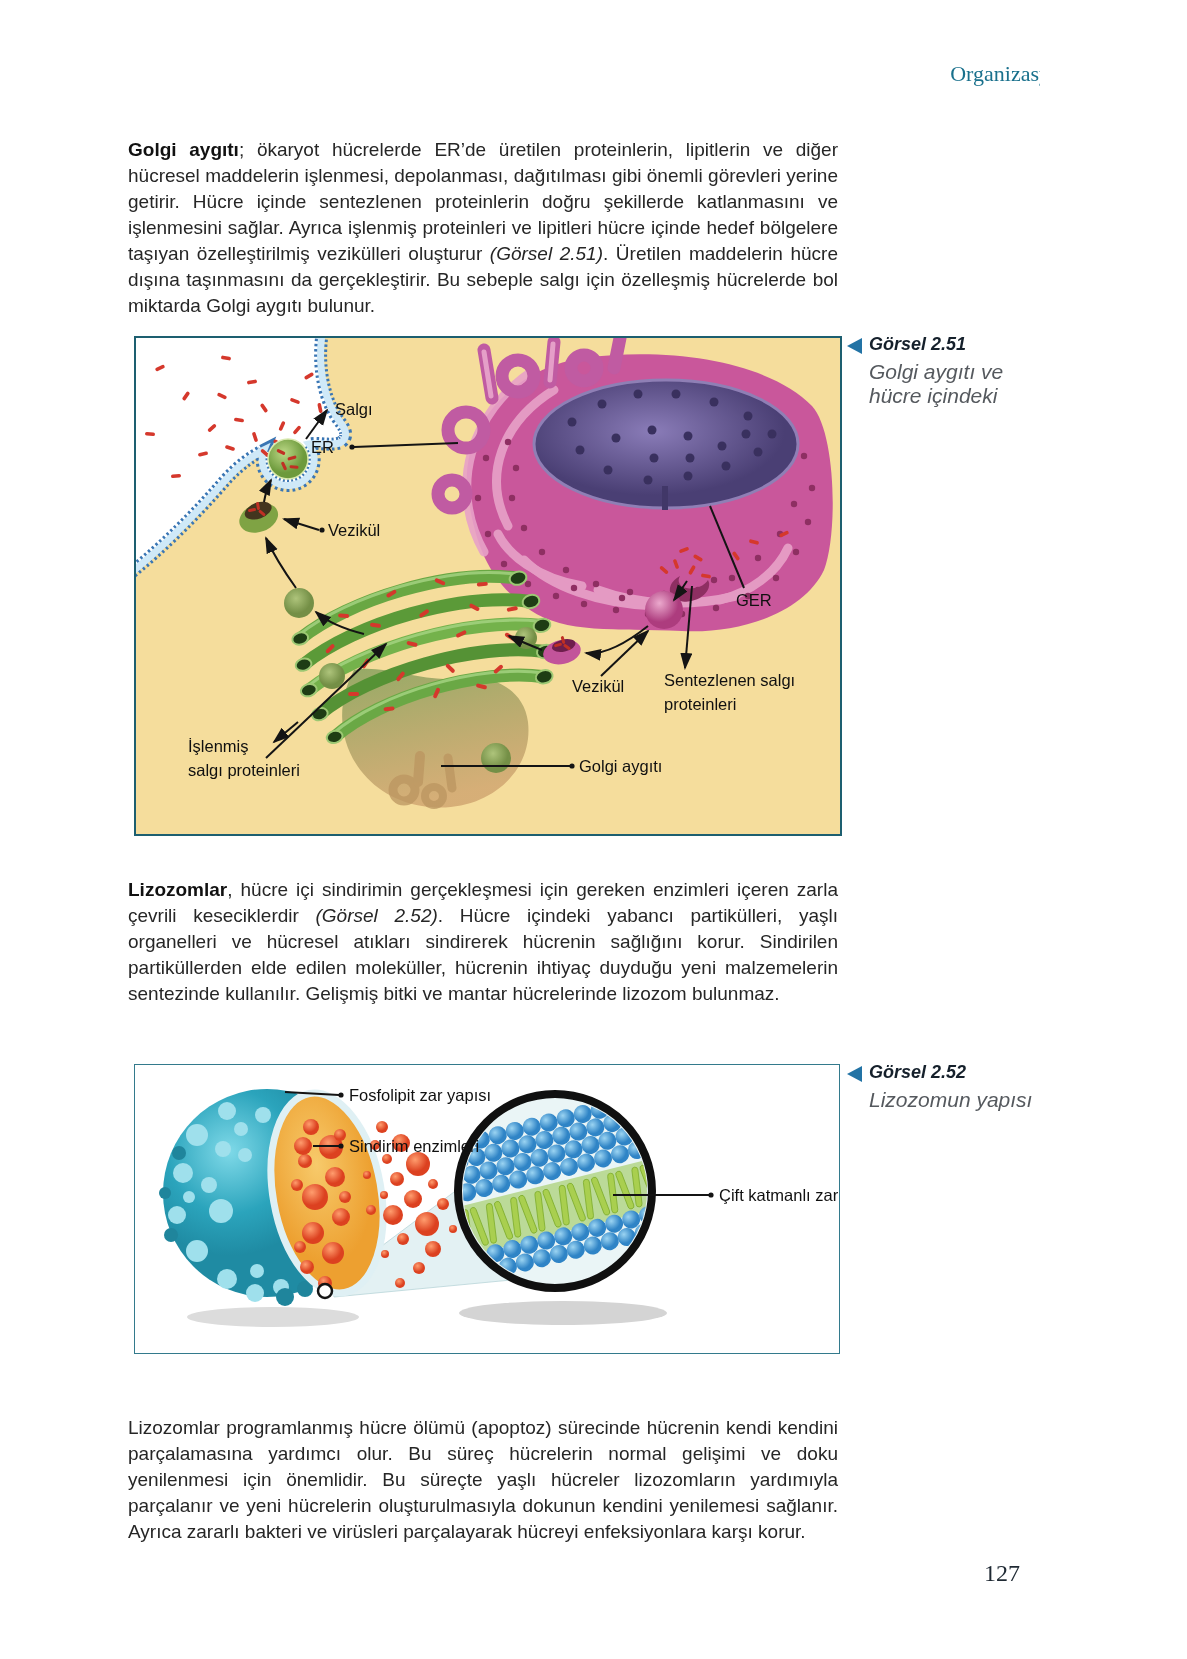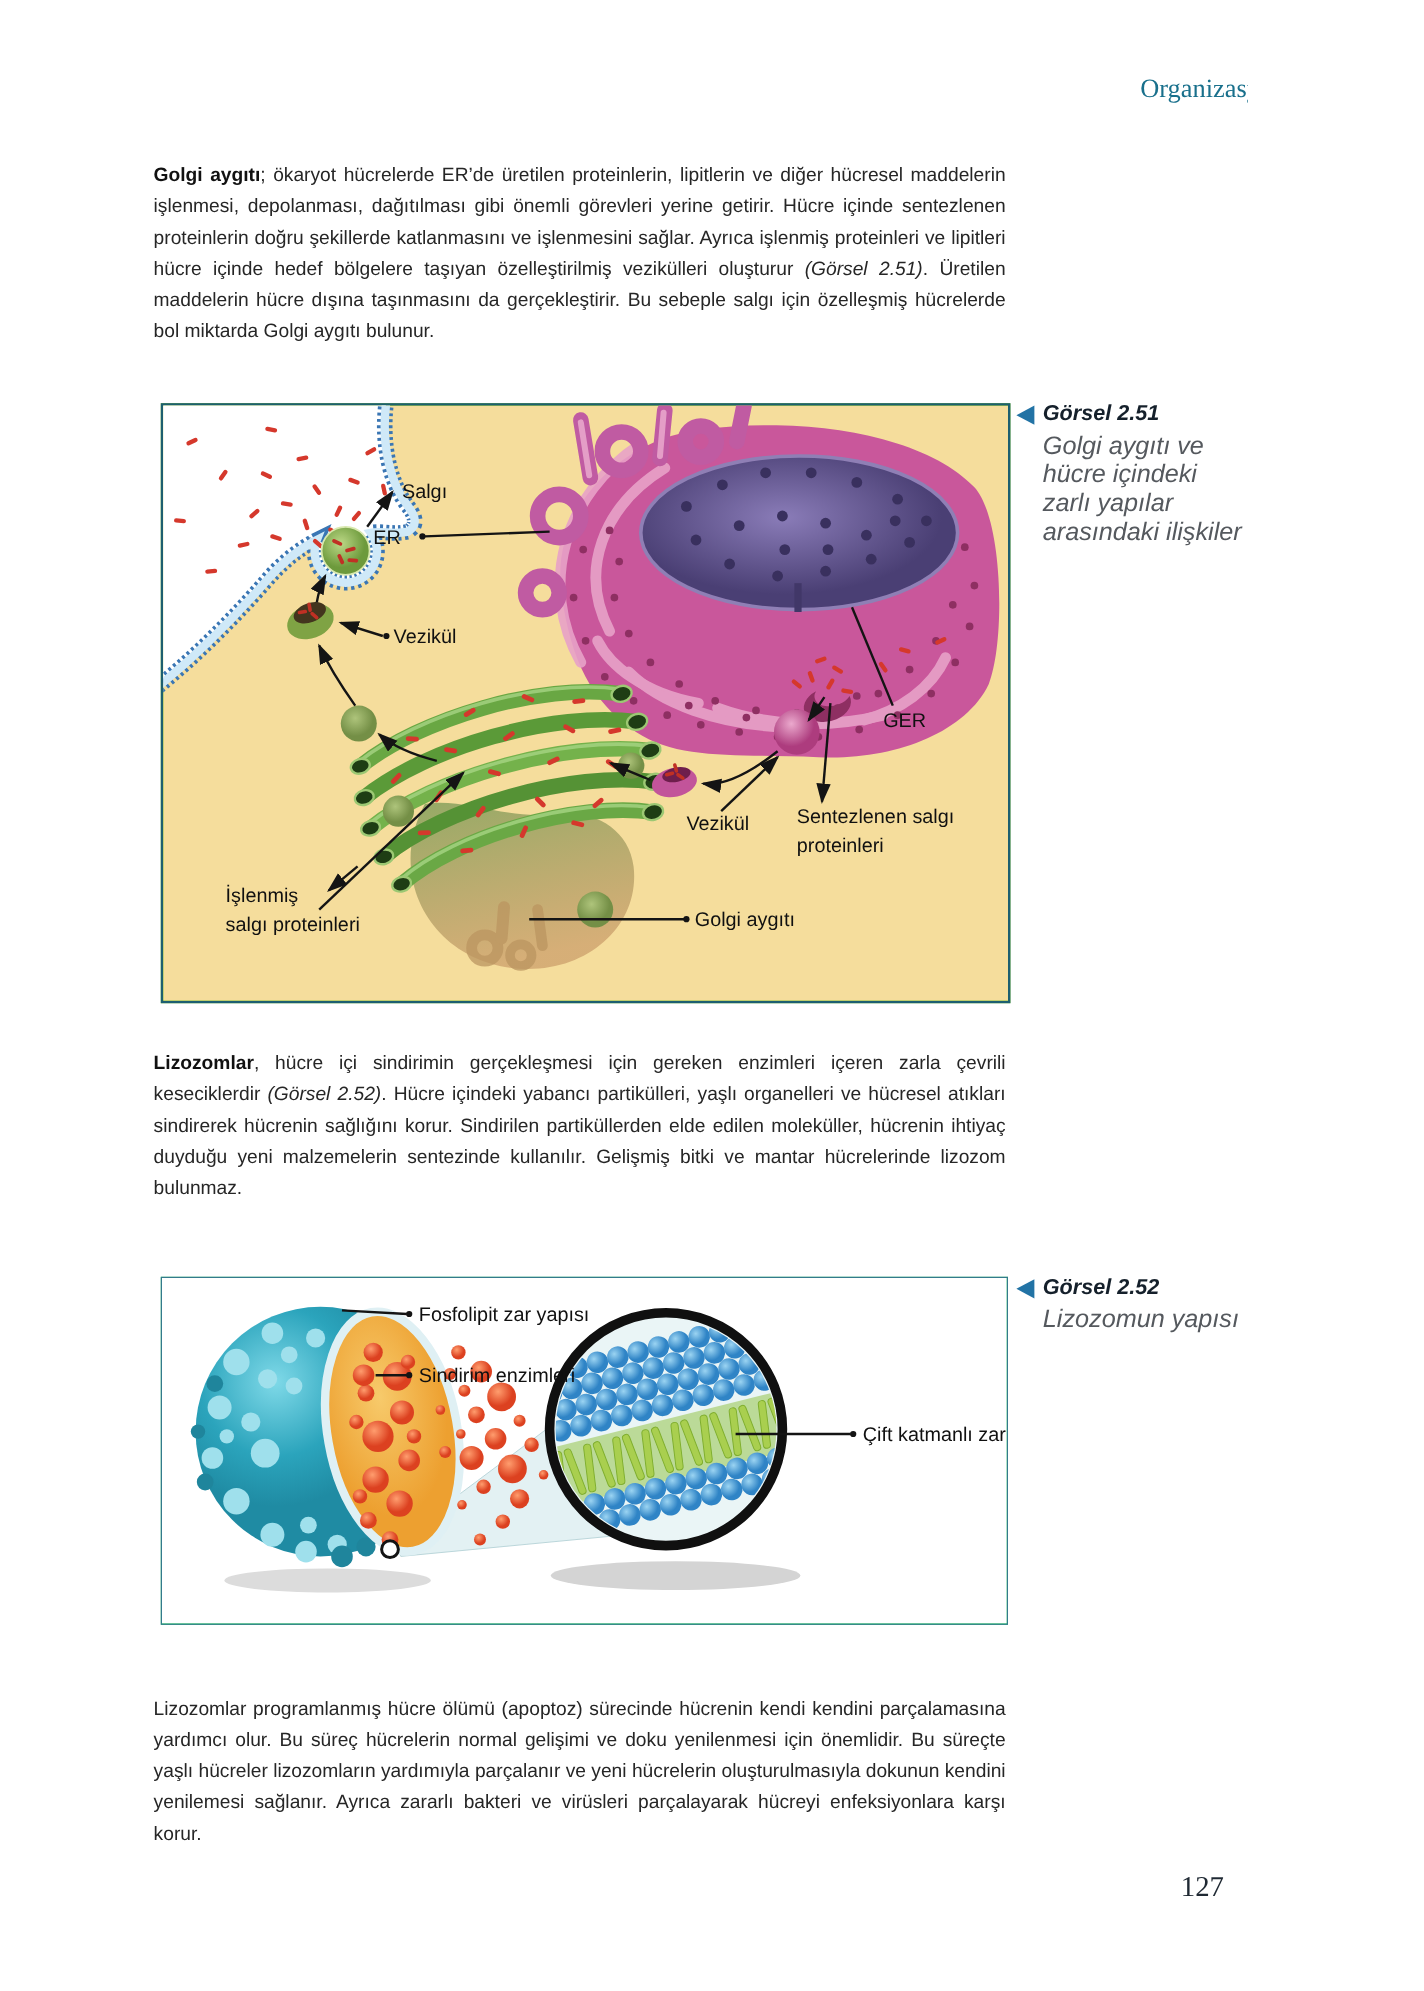--- a/index.html
+++ b/index.html
@@ -3,28 +3,28 @@
 <meta charset="utf-8">
 <style>
   html,body{margin:0;padding:0;background:#ffffff;}
   .page{position:relative;width:1040px;height:1659px;background:#ffffff;overflow:hidden;
         font-family:"Liberation Sans",sans-serif;color:#2a2a2a;}
   
   .hdr-title{position:absolute;top:61px;left:842px;width:230px;text-align:right;
              font-family:"Liberation Serif",serif;font-size:22px;color:#19708c;}
   .hdr-rule{position:absolute;top:84px;left:1080px;width:105px;height:2px;background:#19708c;}
   
-  .para{position:absolute;left:128px;width:710px;font-size:16px;line-height:26px;
+  .para{position:absolute;left:128px;width:710px;font-size:19px;line-height:26px;
         text-align:justify;color:#262626;}
   .para .bold{font-weight:bold;color:#111;}
   .para .italic{font-style:italic;}
   #para1{top:118px;} #para2{top:858px;} #para3{top:1396px;}
   
   .fig{position:absolute;left:134px;width:704px;box-sizing:content-box;}
-  #fig251{top:336px;height:496px;border:2.5px solid #1d5f70;background:#84cc16;}
+  #fig251{top:336px;height:496px;border:2.5px solid #1d5f70;background:#5eead4;}
   #fig252{top:1064px;height:288px;border:1.5px solid #337a8c;background:#22c55e;}
   .fig svg{display:block;width:100%;height:100%;}
   
   .caption{position:absolute;left:847px;width:210px;}
   #cap251{top:334px;} #cap252{top:1062px;}
   .cap-head{position:relative;padding-left:22px;}
   .cap-arrow{position:absolute;left:0;top:4px;width:0;height:0;
              border-top:8px solid transparent;border-bottom:8px solid transparent;
              border-right:15px solid #2273a5;}
   .cap-title{font-size:18px;font-weight:bold;font-style:italic;color:#15202b;}
@@ -345,21 +345,20 @@
     </svg>
   </div>
 
   <div class="caption" id="cap251">
     <div class="cap-head">
       <span class="cap-arrow"></span>
       <span class="cap-title">Görsel 2.51</span>
     </div>
     <div class="cap-desc">
       <div>Golgi aygıtı ve hücre içindeki</div>
-      <div>zarlı yapılar arasındaki ilişkiler</div>
     </div>
   </div>
 
   <p class="para" id="para2"><span class="bold">Lizozomlar</span><span class="normal">, hücre içi sindirimin gerçekleşmesi için gereken enzimleri içeren zarla çevrili keseciklerdir </span><span class="italic">(Görsel 2.52)</span><span class="normal">. Hücre içindeki yabancı partikülleri, yaşlı organelleri ve hücresel atıkları sindirerek hücrenin sağlığını korur. Sindirilen partiküllerden elde edilen moleküller, hücrenin ihtiyaç duyduğu yeni malzemelerin sentezinde kullanılır. Gelişmiş bitki ve mantar hücrelerinde lizozom bulunmaz.</span></p>
 
   <div class="fig" id="fig252">
     <svg viewBox="0 0 704 288">
       <defs>
         <marker id="f2ah" markerWidth="9" markerHeight="7" refX="7.5" refY="3" orient="auto">
           <path d="M0,0 L8.5,3 L0,6 Z" fill="#141414"></path>

